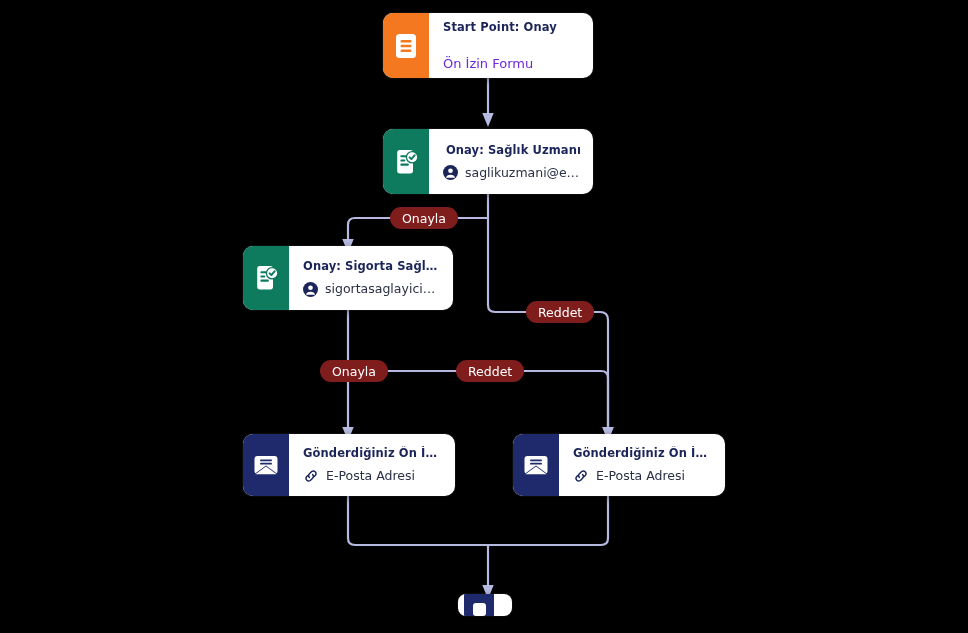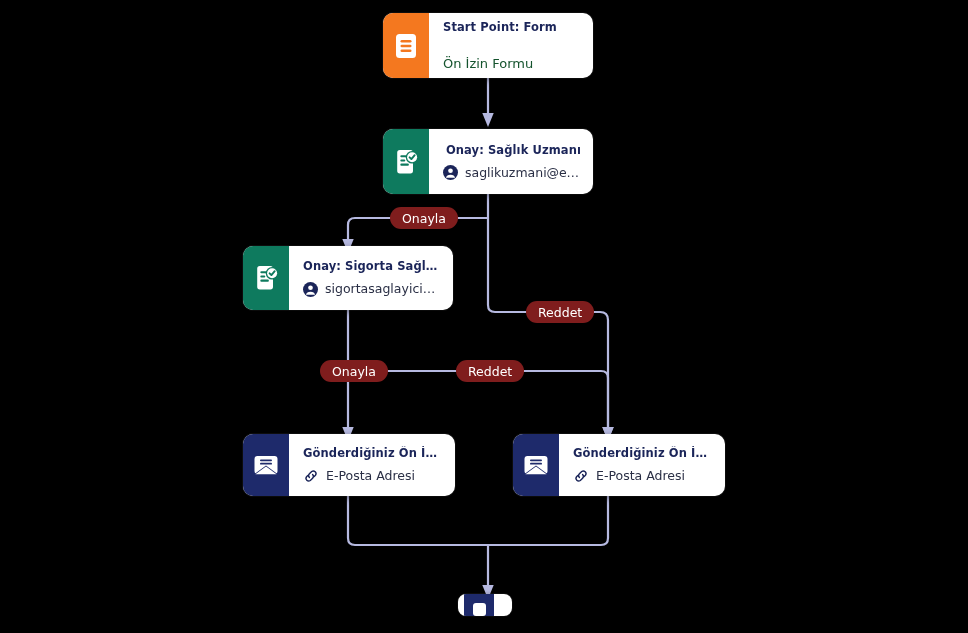--- a/index.html
+++ b/index.html
@@ -77,21 +77,21 @@
     overflow: hidden;
   }
   .node-sub .sub-text {
     overflow: hidden;
     text-overflow: ellipsis;
     white-space: nowrap;
   }
   .node-sub-plain {
     margin-top: 20px;
     font-size: 13px;
-    color: #14532d;
+    color: #6d28d9;
     line-height: 17px;
     white-space: nowrap;
     overflow: hidden;
     text-overflow: ellipsis;
   }
   .icon-svg { display: block; }
 
   
   .accent-orange { background: #f4781f; }
   .accent-teal   { background: #0e7a5e; }
@@ -191,21 +191,21 @@
       <span>
         <svg class="icon-svg" width="22" height="26" viewBox="0 0 22 26" aria-hidden="true">
           <rect x="1" y="1" width="20" height="24" rx="3.5" fill="#ffffff"></rect>
           <rect x="5.5" y="7" width="11" height="2.6" rx="1.3" fill="#f4781f"></rect>
           <rect x="5.5" y="11.7" width="11" height="2.6" rx="1.3" fill="#f4781f"></rect>
           <rect x="5.5" y="16.4" width="11" height="2.6" rx="1.3" fill="#f4781f"></rect>
         </svg>
       </span>
     </div>
     <div class="node-body">
-      <div class="node-title">Start Point: Form</div>
+      <div class="node-title">Start Point: Onay</div>
       <div class="node-sub-plain">Ön İzin Formu</div>
     </div>
   </div>
 
   <div class="node" style="left:383px; top:129px; width:210px; height:65px;text-align:right;">
     <div class="node-icon accent-teal">
       <span>
         <svg class="icon-svg" width="25" height="26" viewBox="0 0 25 26" aria-hidden="true">
           <path d="M3.2,3.6 a2.6,2.6 0 0 1 2.6,-2.6 h10.6 a2.6,2.6 0 0 1 2.6,2.6 v18.2 a2.6,2.6 0 0 1 -2.6,2.6 h-10.6 a2.6,2.6 0 0 1 -2.6,-2.6 z" fill="#ffffff"></path>
           <rect x="6.3" y="6.2" width="6.4" height="2.1" rx="1.05" fill="#0e7a5e"></rect>

